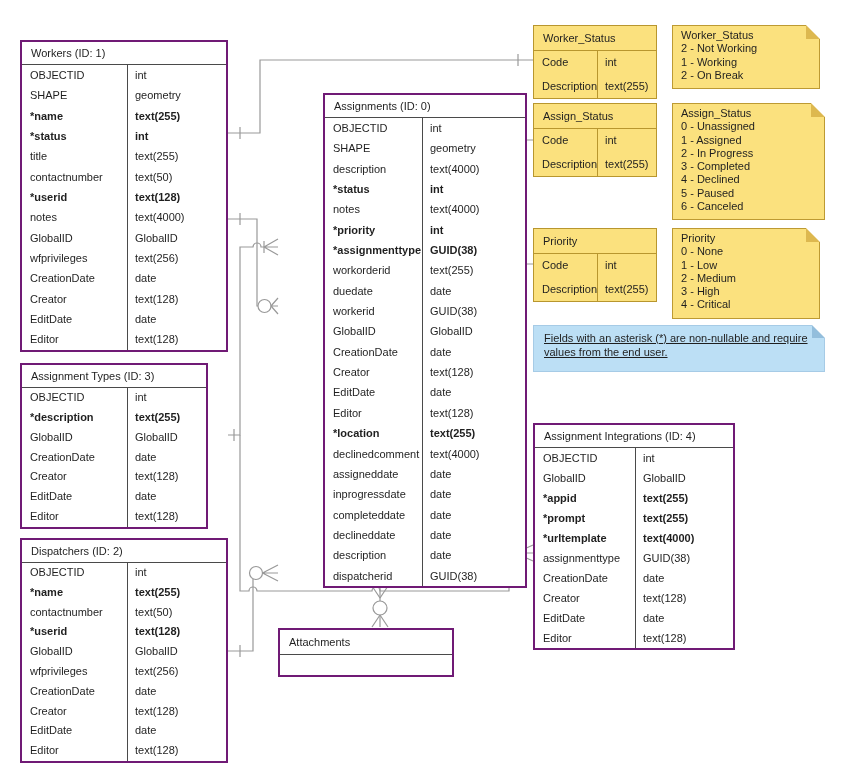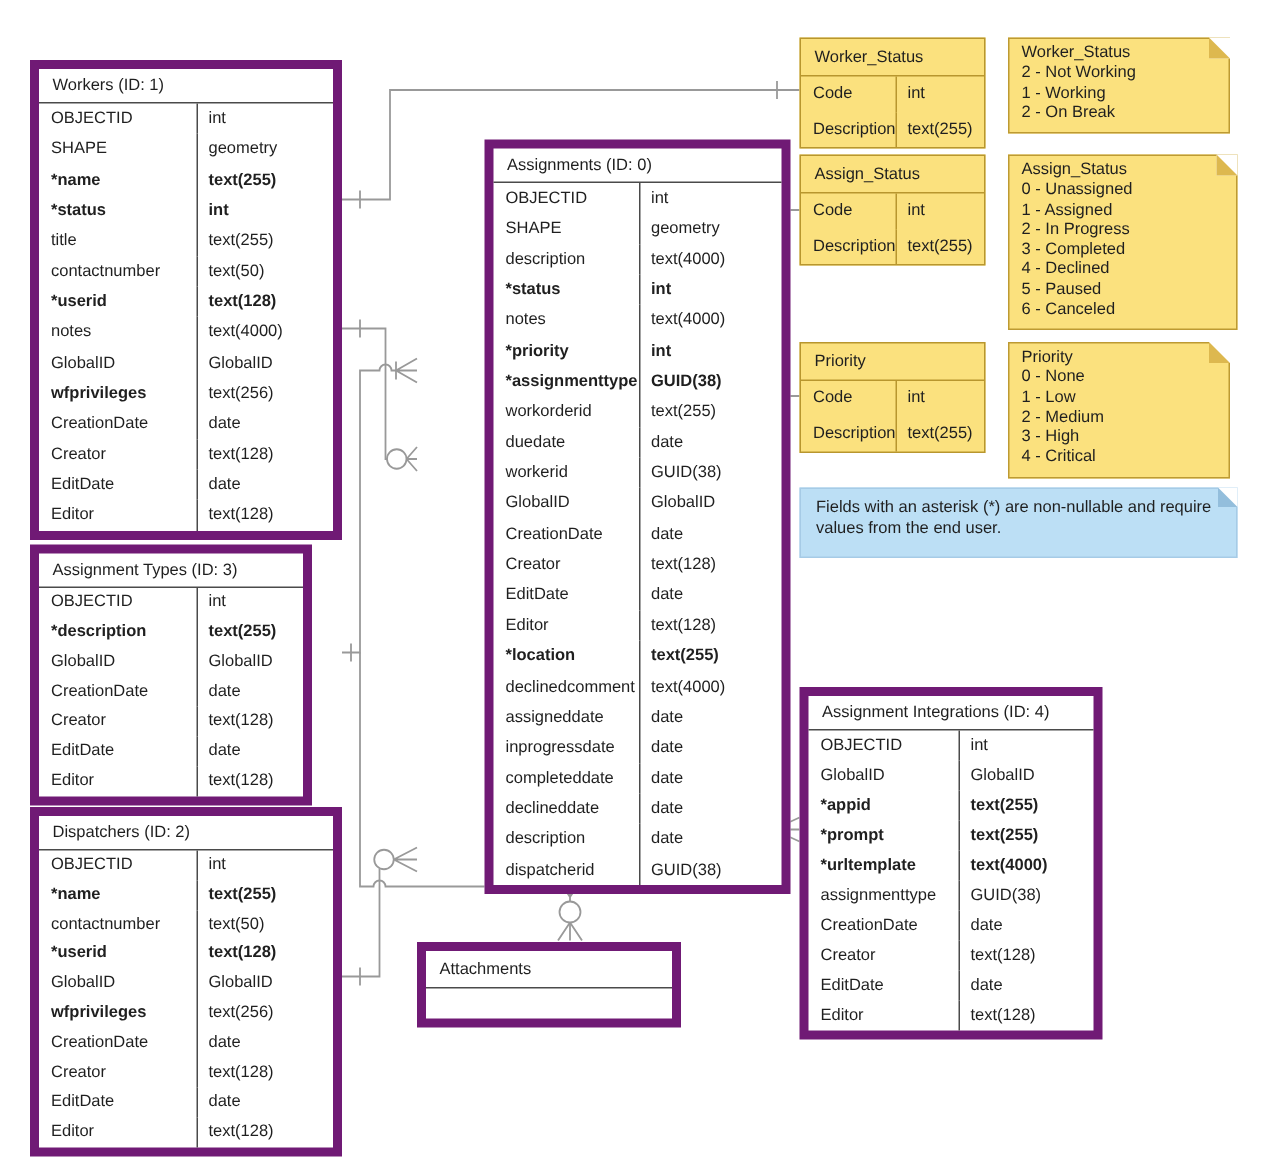--- a/index.html
+++ b/index.html
@@ -5,38 +5,38 @@
   html,body{margin:0;padding:0;background:#ffffff;}
   #canvas{
     position:relative;width:850px;height:783px;overflow:hidden;
     font-family:"Liberation Sans","DejaVu Sans",sans-serif;
     font-size:11px;color:#1f1f1f;background:#fff;
   }
   #wires{position:absolute;left:0;top:0;width:850px;height:783px;}
 
   
   .etable{
-    position:absolute;background:#fff;border:6px solid #701a75;
+    position:absolute;background:#fff;border:2px solid #701a75;
     --bc:#4a4a4a;--rh:20.35px;--nw:97px;box-sizing:border-box;
   }
   .thead{
     height:22px;line-height:22px;padding-left:9px;
     border-bottom:1px solid var(--bc);white-space:nowrap;
   }
   .trow{display:flex;height:var(--rh);line-height:var(--rh);}
   .cname{width:var(--nw);flex:none;padding-left:8px;white-space:nowrap;box-sizing:border-box;}
   .ctype{flex:1;border-left:1px solid var(--bc);padding-left:7px;white-space:nowrap;}
   .bold-row{font-weight:bold;}
-  .bold-name .cname{font-weight:bold;}
+  .bold-name .cname{font-weight:normal;}
 
   #t-workers{left:20px;top:40px;width:208px;--nw:105px;--rh:20.35px;}
   #t-assignment-types{left:20px;top:363px;width:188px;--nw:105px;--rh:19.85px;}
   #t-dispatchers{left:20px;top:538px;width:208px;--nw:105px;--rh:19.8px;}
   #t-assignments{left:278px;top:93px;width:204px;margin-left:45px;--nw:97px;--rh:20.35px;}
-  #t-assignment-integrations{left:533px;top:423px;width:202px;margin-top:35px;--nw:100px;--rh:20px;}
+  #t-assignment-integrations{left:533px;top:423px;width:202px;--nw:100px;--rh:20px;}
   #t-attachments{left:278px;top:628px;width:176px;}
   #t-attachments .thead{height:24px;line-height:24px;}
   #t-attachments .empty-row{height:20px;}
 
   
   .ytable{
     position:absolute;background:#FBE17E;border:1px solid #B8962E;
     --bc:#B8962E;--rh:23.5px;--nw:63px;box-sizing:border-box;
   }
   .ytable .thead{height:24px;line-height:24px;border-bottom:1px solid var(--bc);}
@@ -51,21 +51,21 @@
   }
   .note::before{
     content:"";position:absolute;top:-1px;right:-1px;width:0;height:0;
     border-top:14px solid #ffffff;border-left:14px solid #DDB84F;
   }
   #n-worker-status{left:672px;top:25px;width:148px;min-height:64px;}
   #n-assign-status{left:672px;top:103px;width:153px;min-height:115px;}
   #n-priority{left:672px;top:228px;width:148px;min-height:89px;}
   .bluenote{
     position:absolute;background:#BCDFF5;border:1px solid #A6CBE6;
-    padding:6px 10px;line-height:13.5px;box-sizing:border-box;
+    padding:6px 10px;line-height:13.5px;box-sizing:border-box;text-decoration:underline;
   }
   .bluenote::before{
     content:"";position:absolute;top:-1px;right:-1px;width:0;height:0;
     border-top:13px solid #ffffff;border-left:13px solid #93BEDC;
   }
   #n-blue{left:533px;top:325px;width:292px;min-height:47px;}
 </style>
 </head>
 <body>
 

